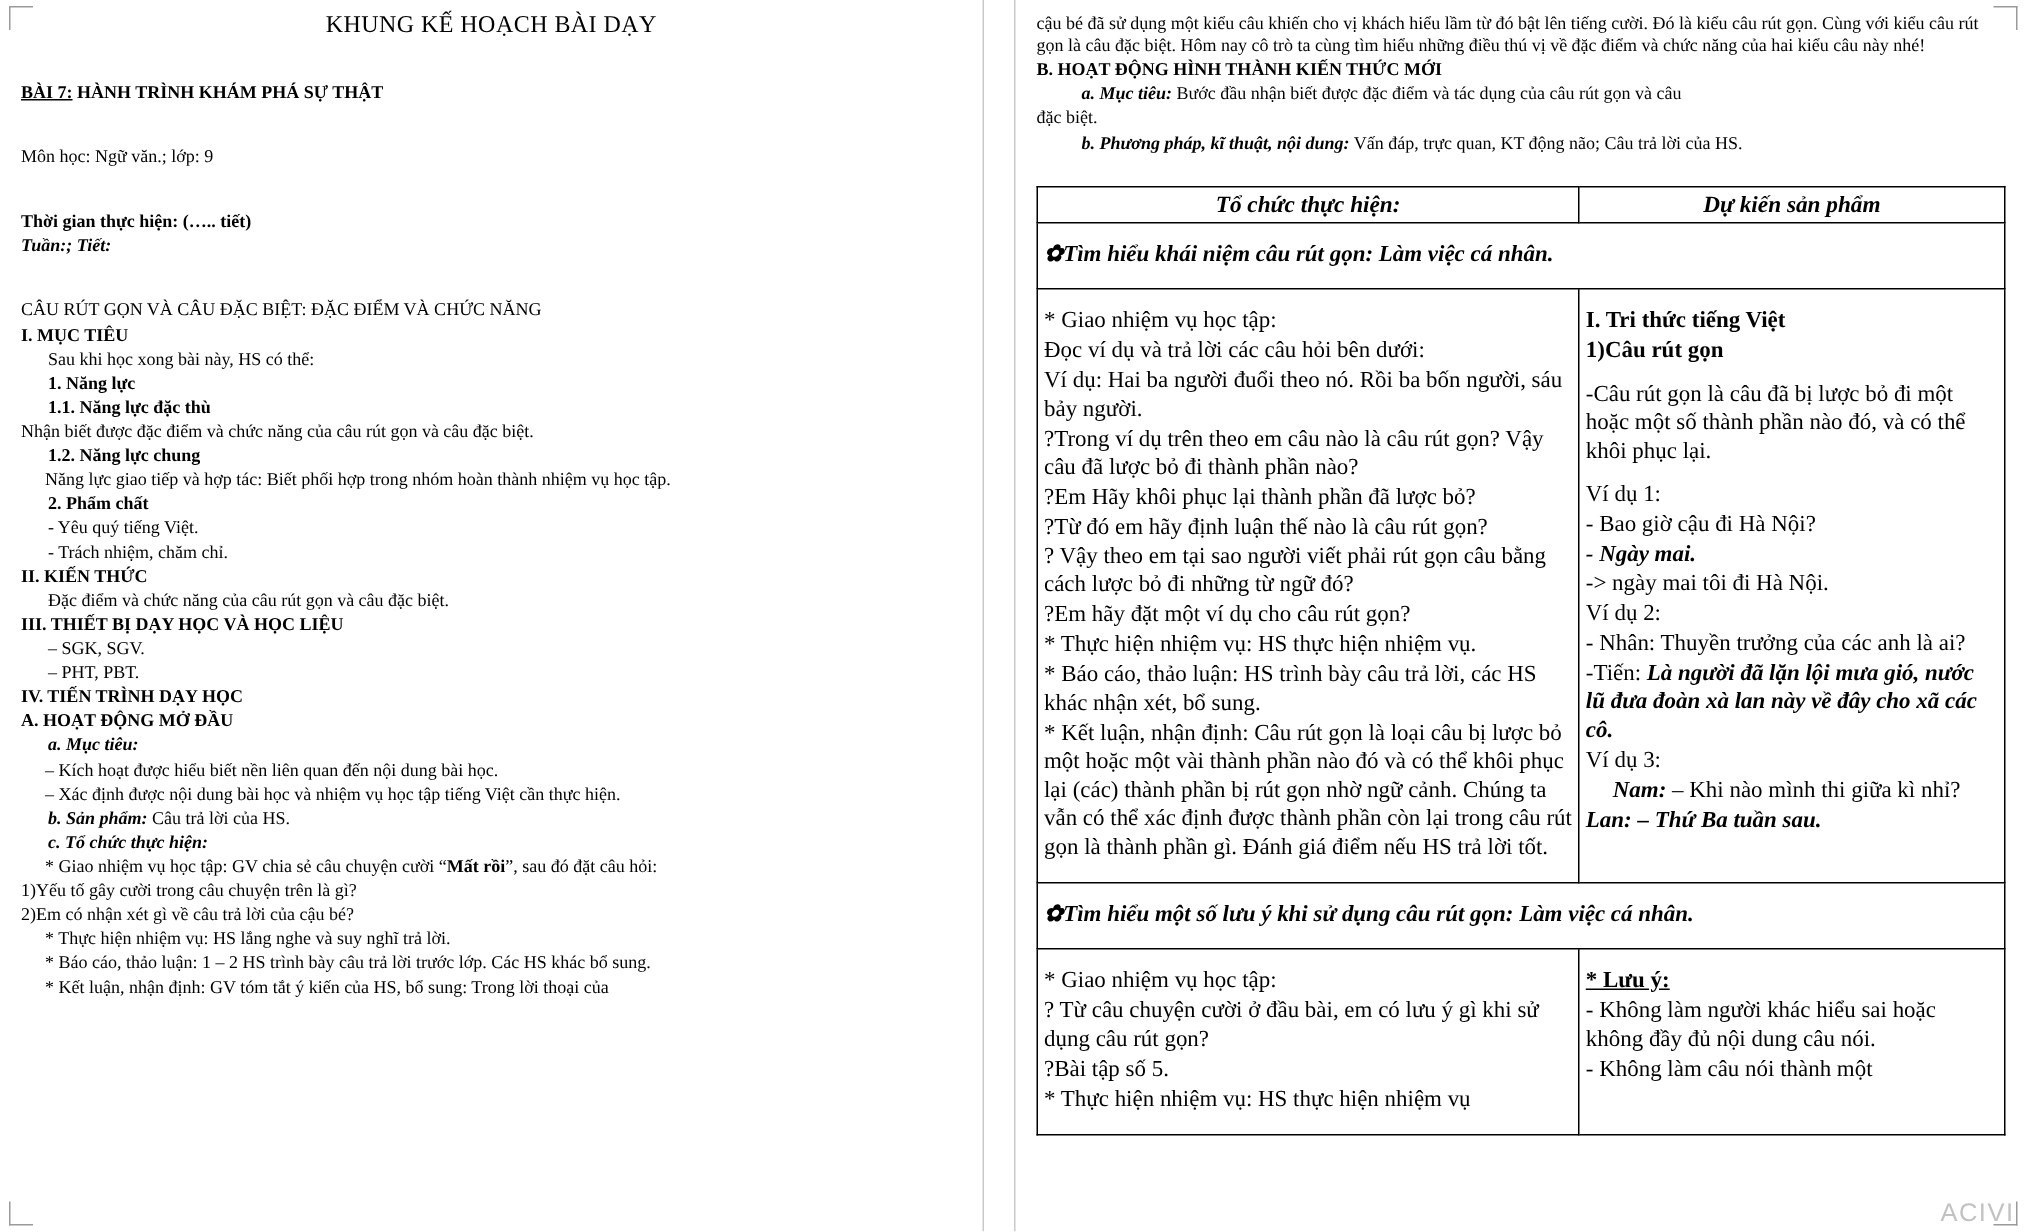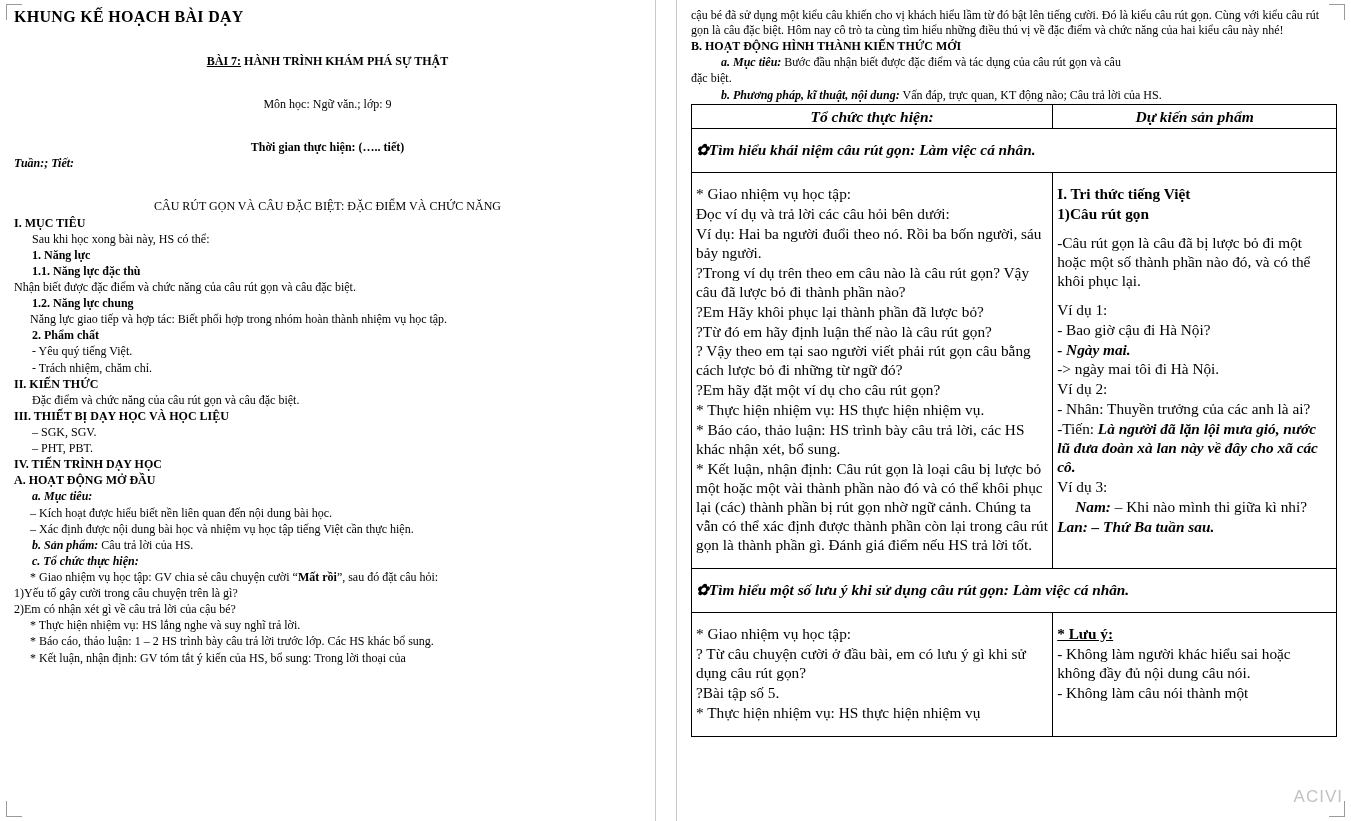--- a/index.html
+++ b/index.html
@@ -42,60 +42,60 @@
     border-style: solid;
     width: 16px; height: 16px;
     border-width: 0;
   }
   .crop.tl { top: 4px; left: 6px; border-top-width: 1px; border-left-width: 1px; }
   .crop.tr { top: 4px; right: 6px; border-top-width: 1px; border-right-width: 1px; }
   .crop.bl { bottom: 4px; left: 6px; border-bottom-width: 1px; border-left-width: 1px; }
   .crop.br { bottom: 4px; right: 6px; border-bottom-width: 1px; border-right-width: 1px; }
 
   .t { font-size: 12px; line-height: 1.26; margin: 0 0 1px 0; }
-  .center { text-align: center; margin-top: 28px; }
+  .center { text-align: left; margin-top: 28px; }
   .b { font-weight: bold; }
   .i { }
   .bi { font-weight: bold; font-style: italic; }
   .u { text-decoration: underline; }
   .ind1 { text-indent: 16px; }
   .ind2 { padding-left: 18px; }
   .ind3 { padding-left: 30px; }
 
   h1.doctitle {
-    font-size: 16px; font-weight: bold; 
+    font-size: 16px; font-weight: normal; text-align: center;
     margin: 0 0 12px 0; letter-spacing: .3px;
   }
 
   
   table.main {
     width: 100%;
     border-collapse: collapse;
-    margin-top: 1px;
+    margin-top: 21px;
     table-layout: fixed;
   }
   table.main td, table.main th {
     border: 1px solid #000;
     vertical-align: top;
     padding: 12px 4px;
     font-size: 15.3px;
     line-height: 1.24;
   }
   table.main th {
     text-align: center;
     font-weight: bold;
     font-style: italic;
     font-size: 15.5px;
     padding: 2px 4px;
   }
   .cellp { margin: 0 0 1px 0; }
 
   .watermark {
     position: absolute;
-    right: 8px; bottom: 14px;
+    right: 8px; bottom: 2px;
     font-family: "Liberation Sans", sans-serif;
     font-size: 17px;
     color: #c2c2c2;
     letter-spacing: 1px;
   }
 </style>
 </head>
 <body>
 
 <div class="page">

